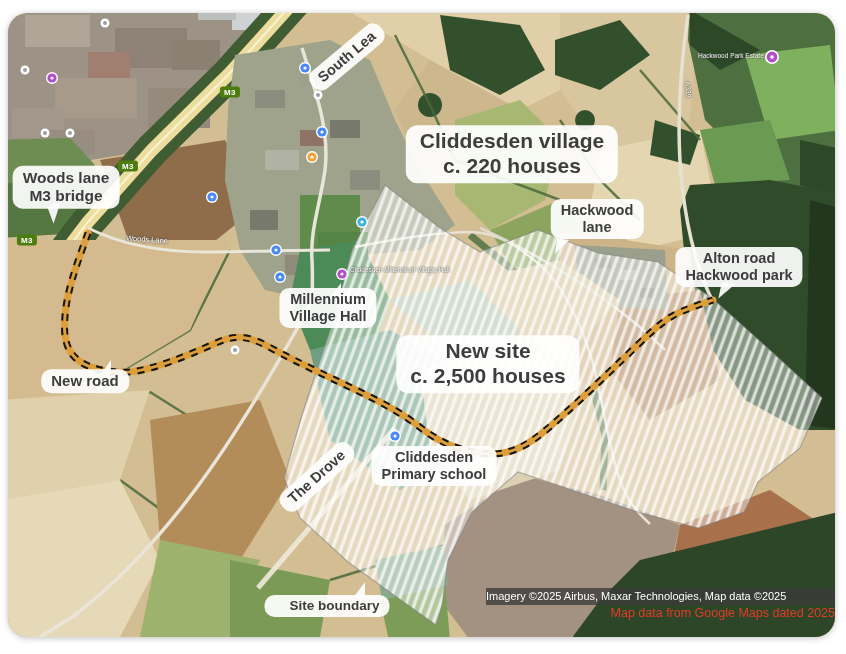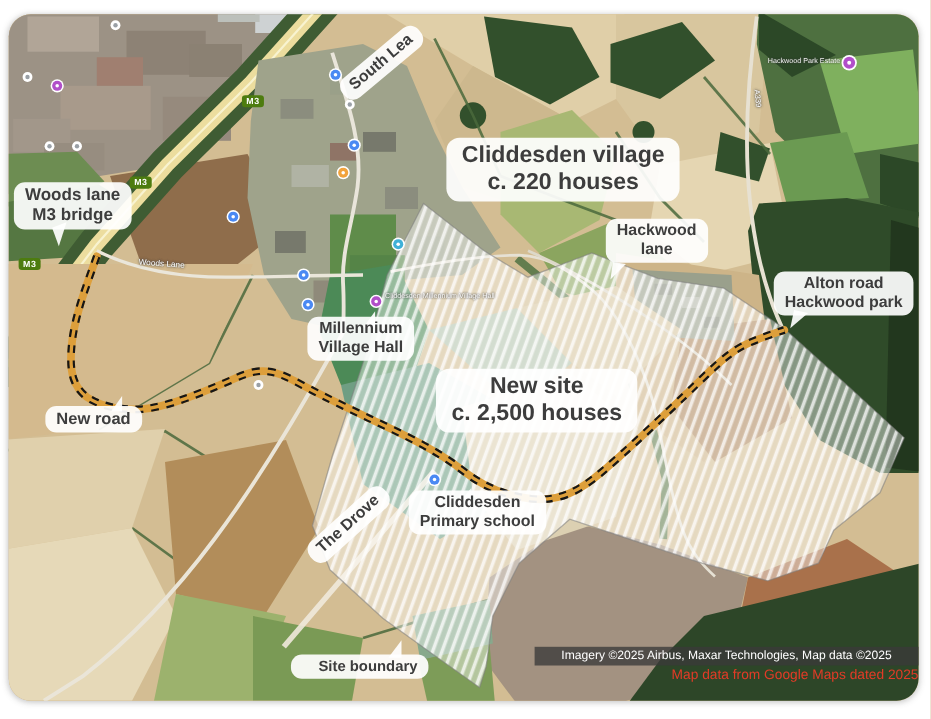--- a/index.html
+++ b/index.html
@@ -29,21 +29,21 @@
   .shield{
     position:absolute;background:#4d7c0f;color:#fff;font-size:8px;font-weight:700;
     border-radius:3px;padding:1px 4px;transform:translate(-50%,-50%);letter-spacing:.5px;
   }
   .streetlabel{
     position:absolute;color:#ffffff;font-size:7.5px;font-weight:500;
     text-shadow:0 0 2px rgba(70,70,70,.95),0 0 2px rgba(70,70,70,.9);white-space:nowrap;
   }
   .attr-bar{
     position:absolute;left:486px;top:588px;width:349px;height:17px;
-    background:rgba(58,58,58,0.78);color:#fff;font-size:11px;line-height:17px;text-align:center;
+    background:rgba(58,58,58,0.78);color:#fff;font-size:11px;line-height:17px;
   }
   .red-note{
     position:absolute;top:606px;right:11px;color:#e23b27;font-size:12.5px;font-weight:500;
   }
 </style>
 </head>
 <body>
 
 <div class="map-frame">
 <svg width="846" height="654" viewBox="0 0 846 654">
@@ -287,21 +287,21 @@
   <div class="callout big" style="left:512px;top:154px;">
     <span>Cliddesden village</span><br>
     <span>c. 220 houses</span>
   </div>
 
   <div class="callout med" style="left:577px;top:219px;margin-left:20px;">
     <span>Hackwood</span><br>
     <span>lane</span>
   </div>
 
-  <div class="callout med" style="left:767px;top:267px;">
+  <div class="callout med" style="left:739px;top:267px;">
     <span>Alton road</span><br>
     <span>Hackwood park</span>
   </div>
 
   <div class="callout big" style="left:488px;top:364px;">
     <span>New site</span><br>
     <span>c. 2,500 houses</span>
   </div>
 
   <div class="callout med" style="left:328px;top:308px;">

